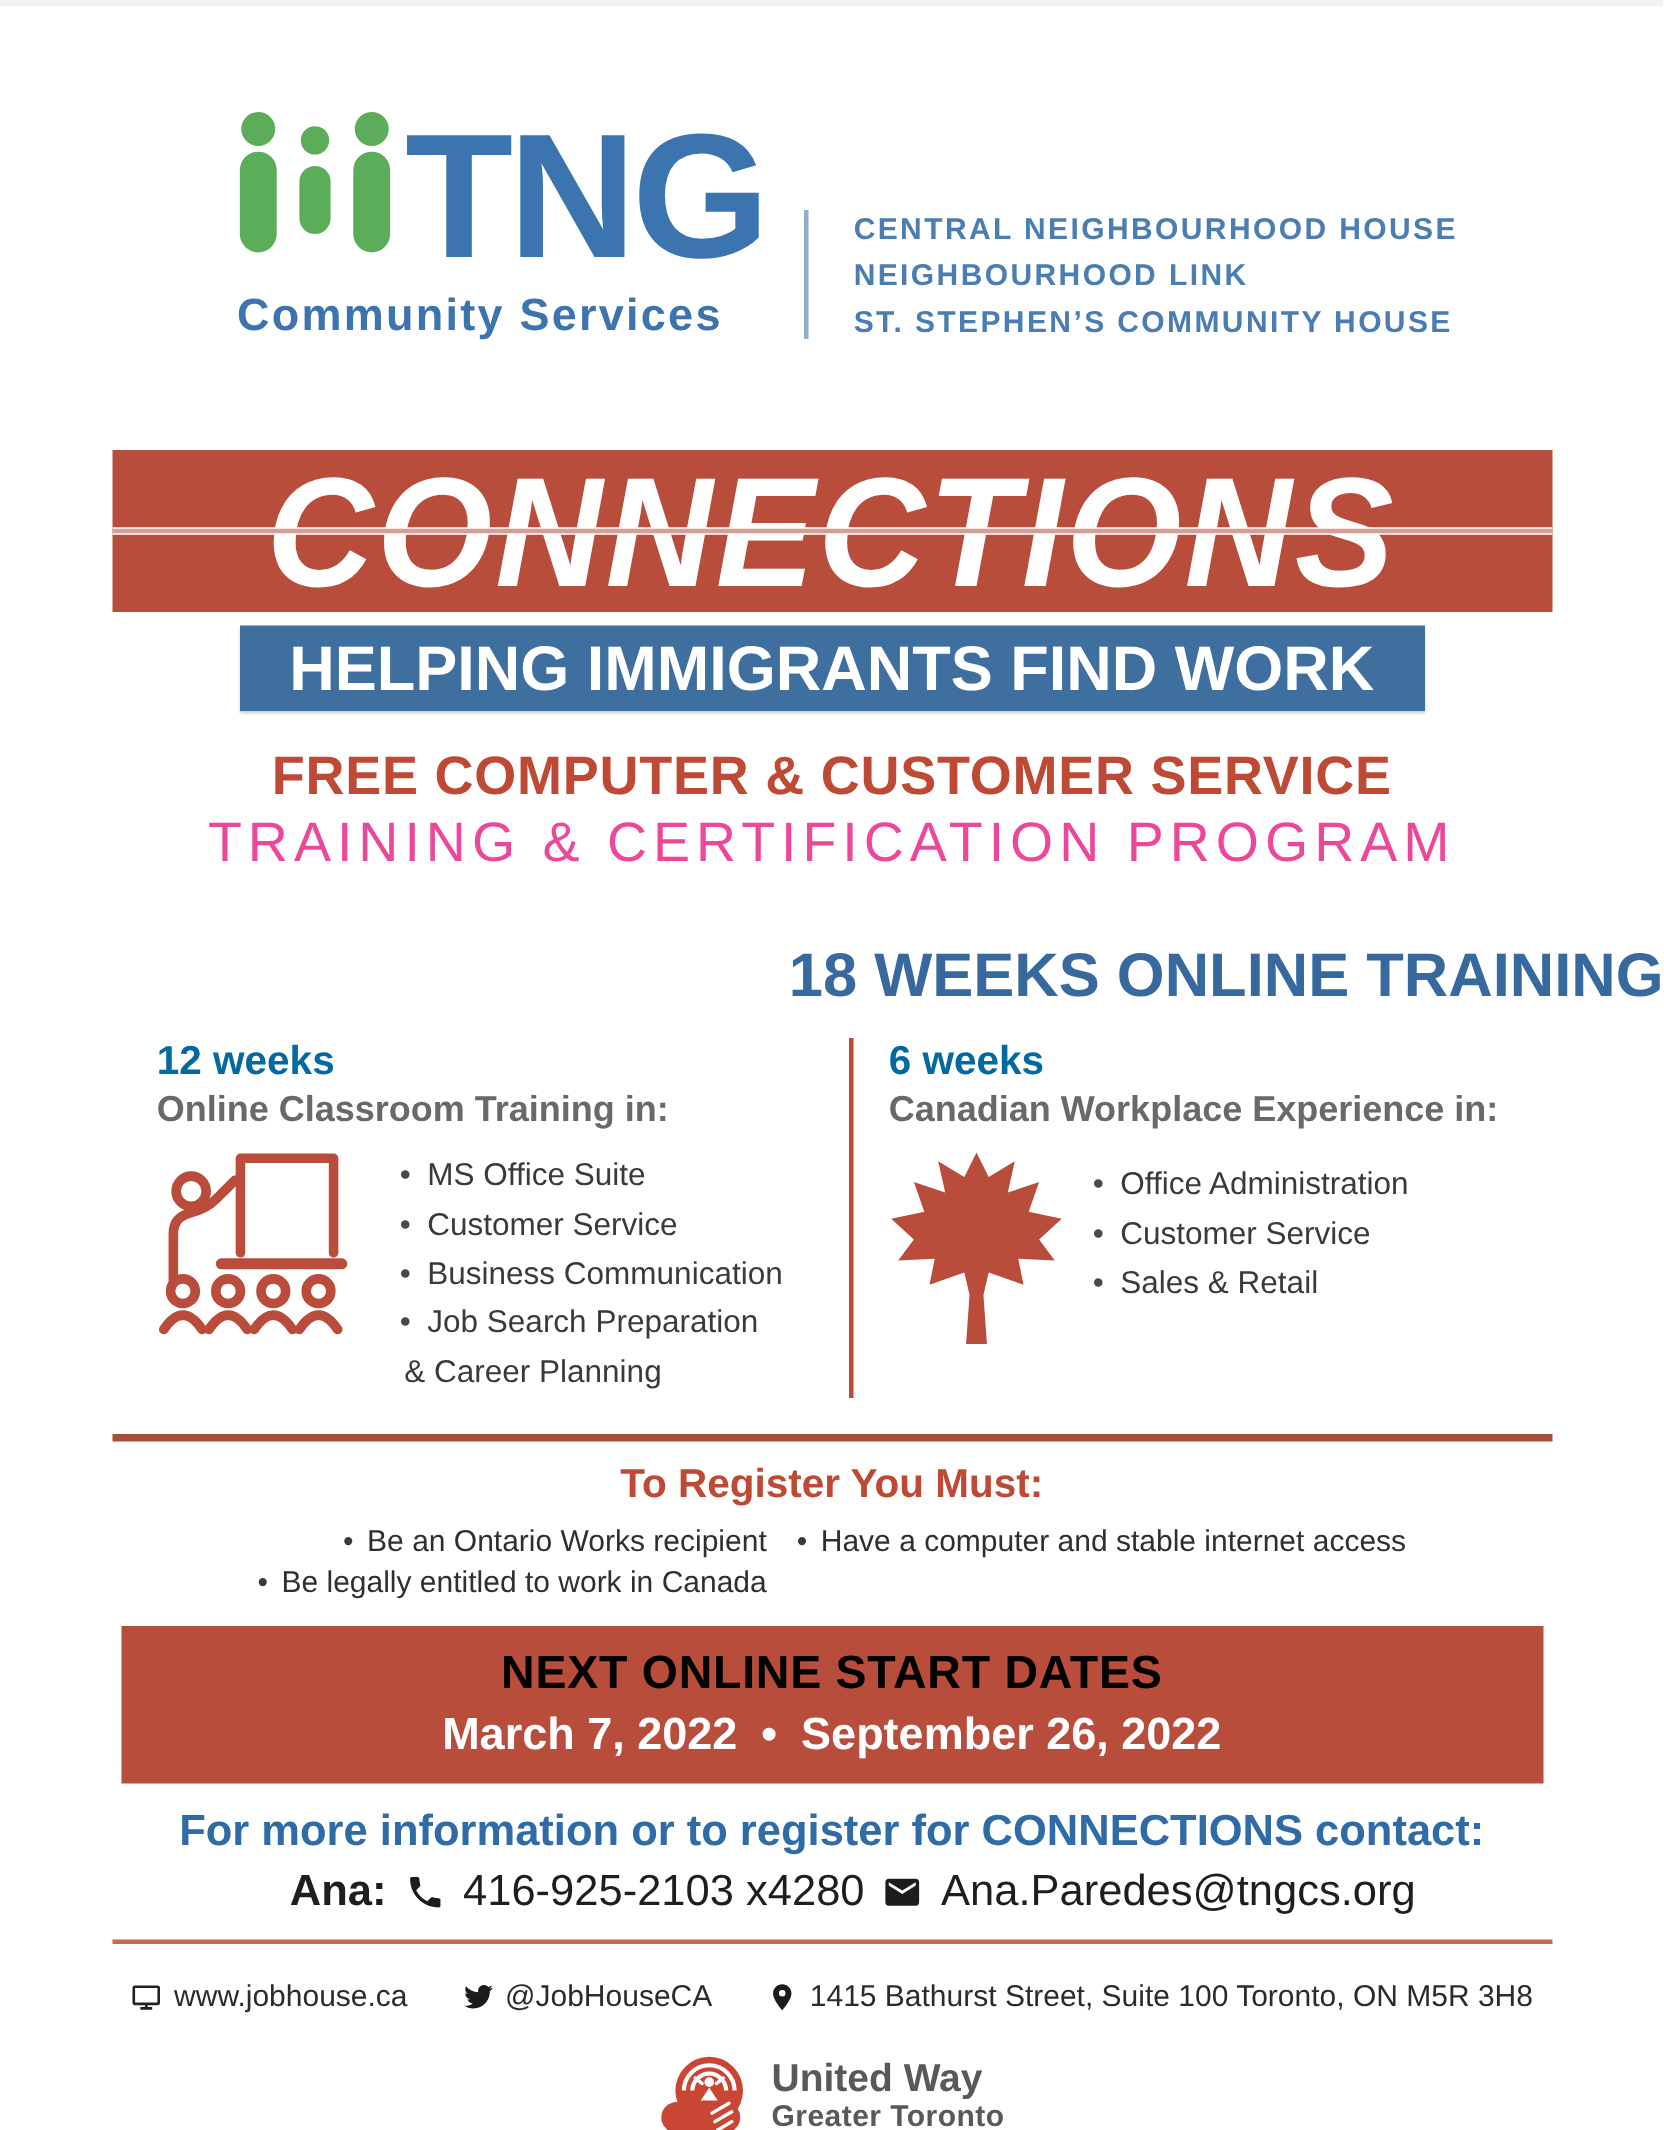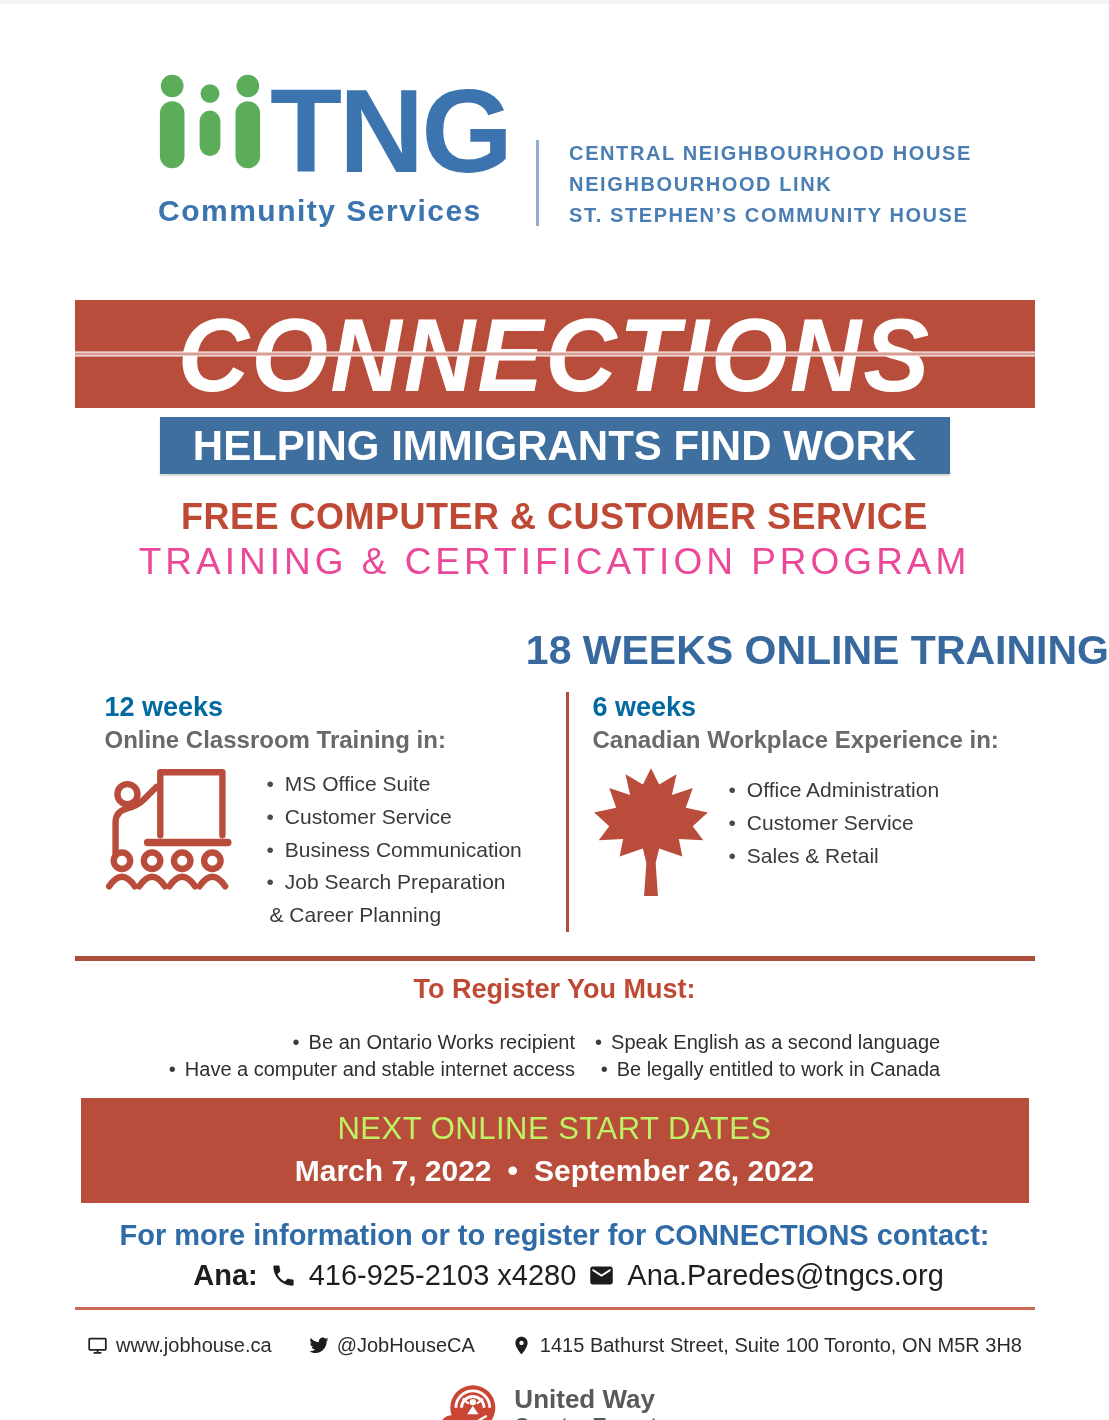--- a/index.html
+++ b/index.html
@@ -49,28 +49,28 @@
   .bullets{margin:4px 0 0 24px;}
   .col-right .bullets{margin-left:20px;margin-top:10px;}
   .bullet-item{font-size:21px;color:#3A3A3A;line-height:1.56;display:flex;}
   .bullet-item::before{content:"•";margin-right:11px;color:#4a4a4a;}
   .continuation{font-size:21px;color:#3A3A3A;line-height:1.56;margin-left:3px;}
 
   .rule{width:960px;height:5px;margin:24px auto 0;background:#AC4C3B;}
 
   
   .register-title{margin-top:13px;text-align:center;color:#BE4A36;font-weight:bold;font-size:27px;}
-  .register-grid{margin-top:26px;display:grid;grid-template-columns:auto auto;column-gap:20px;row-gap:4px;justify-content:center;}
+  .register-grid{margin-top:12px;display:grid;grid-template-columns:auto auto;column-gap:20px;row-gap:4px;justify-content:center;}
   .register-grid .cell{font-size:20px;color:#2F2F2F;display:flex;}
   .register-grid .cell::before{content:"•";margin-right:9px;color:#3a3a3a;}
   .register-grid .c1{justify-content:flex-end;text-align:right;}
 
   
   .dates-banner{width:948px;margin:17px auto 0;background:#B84D3B;text-align:center;padding:13px 0 15px;}
-  .dates-title{color:#bef264;font-weight:normal;font-size:31px;letter-spacing:.5px;}
+  .dates-title{color:#000000;font-weight:bold;font-size:31px;letter-spacing:.5px;}
   .dates-line{color:#fff;font-weight:bold;font-size:30px;margin-top:7px;
       display:flex;justify-content:center;align-items:center;gap:16px;}
 
   
   .contact-heading{margin-top:16px;text-align:center;color:#2F6BA6;font-weight:bold;font-size:29px;}
   .contact-line{margin-top:7px;display:flex;justify-content:center;align-items:center;gap:12px;
       font-size:29px;color:#1E1E1E;padding-left:28px;}
   .contact-name{font-weight:bold;}
   .inline-icon svg{width:27px;height:27px;display:block;}
   .thin-rule{width:960px;height:3px;margin:15px auto 0;background:#C96A55;}
@@ -181,21 +181,20 @@
         </div>
       </div>
     </div>
   </div>
 
   <div class="rule"></div>
 
   <div class="register-title">To Register You Must:</div>
   <div class="register-grid">
     <div class="cell c1">Be an Ontario Works recipient</div>
-    <div class="cell c2">Speak English as a second language</div>
     <div class="cell c2">Have a computer and stable internet access</div>
     <div class="cell c1">Be legally entitled to work in Canada</div>
   </div>
 
   <div class="dates-banner">
     <div class="dates-title">NEXT ONLINE START DATES</div>
     <div class="dates-line">
       <span>March 7, 2022</span>
       <span>•</span>
       <span>September 26, 2022</span>

